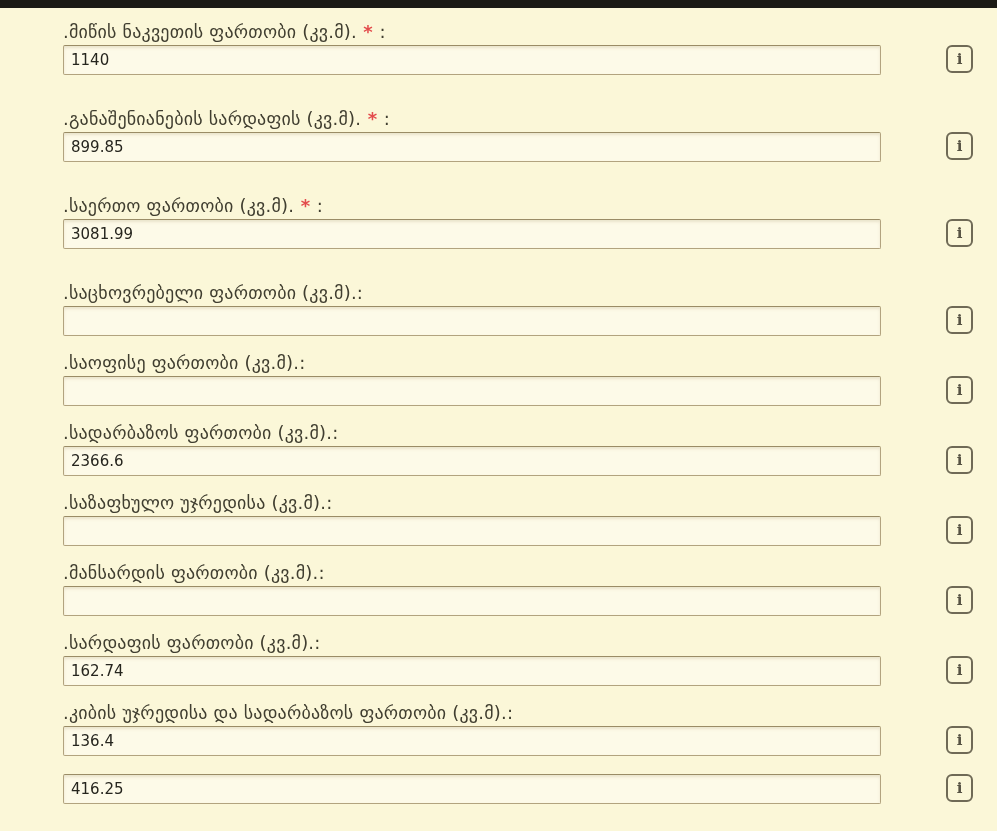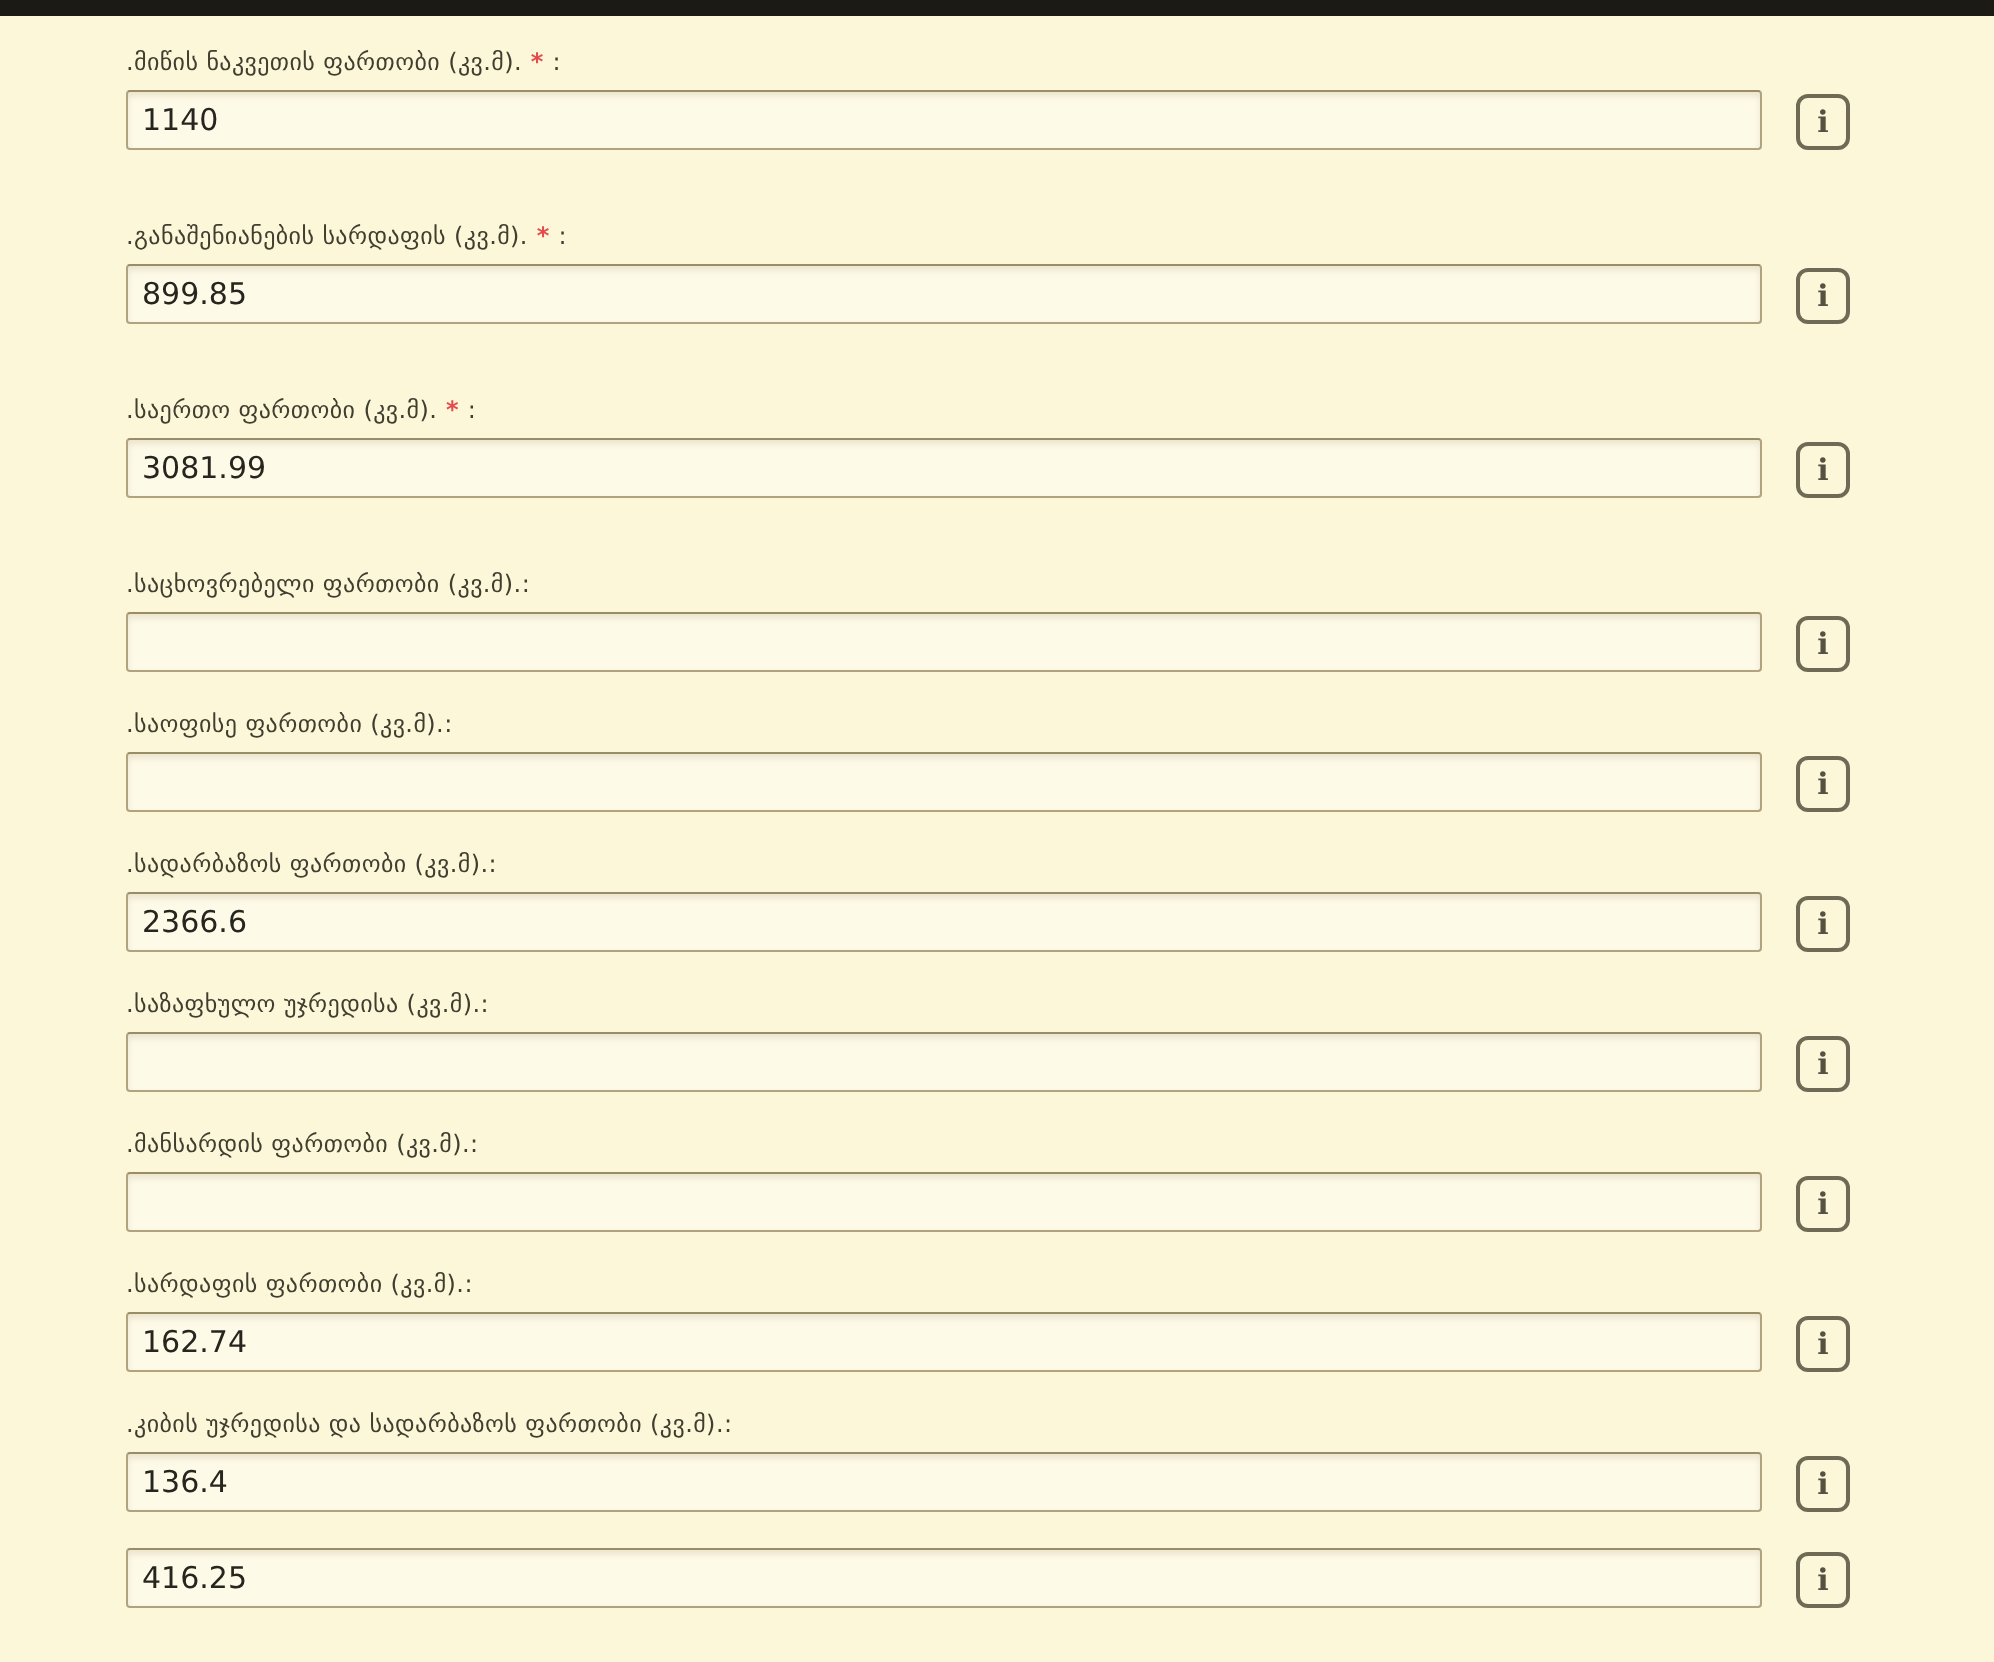--- a/index.html
+++ b/index.html
@@ -14,33 +14,34 @@
     width: 100%;
     height: 8px;
     background: #1b1a15;
   }
   .form-area {
     padding: 15px 0 0 63px;
   }
   .field-row { margin-bottom: 18px; }
   .field-row.required { margin-bottom: 35px; }
   .field-label {
-    font-size: 12px;
+    font-size: 18px;
     line-height: 17px;
     color: #403e30;
     margin-bottom: 5px;
     letter-spacing: 0.2px;
   }
   .req-marker {
     color: #e34c4c;
     font-weight: bold;
   }
   .input-line {
     display: flex;
-    align-items: flex-end;
+    align-items: flex-start;
+    gap: 48px;
   }
   .field-input {
     width: 818px;
     height: 30px;
     background: #fdfae8;
     border: 1px solid #b2a37f;
     border-top-color: #9a8c66;
     border-radius: 2px;
     box-shadow: inset 0 2px 3px rgba(170, 150, 105, 0.22);
     font-family: "DejaVu Sans", sans-serif;

